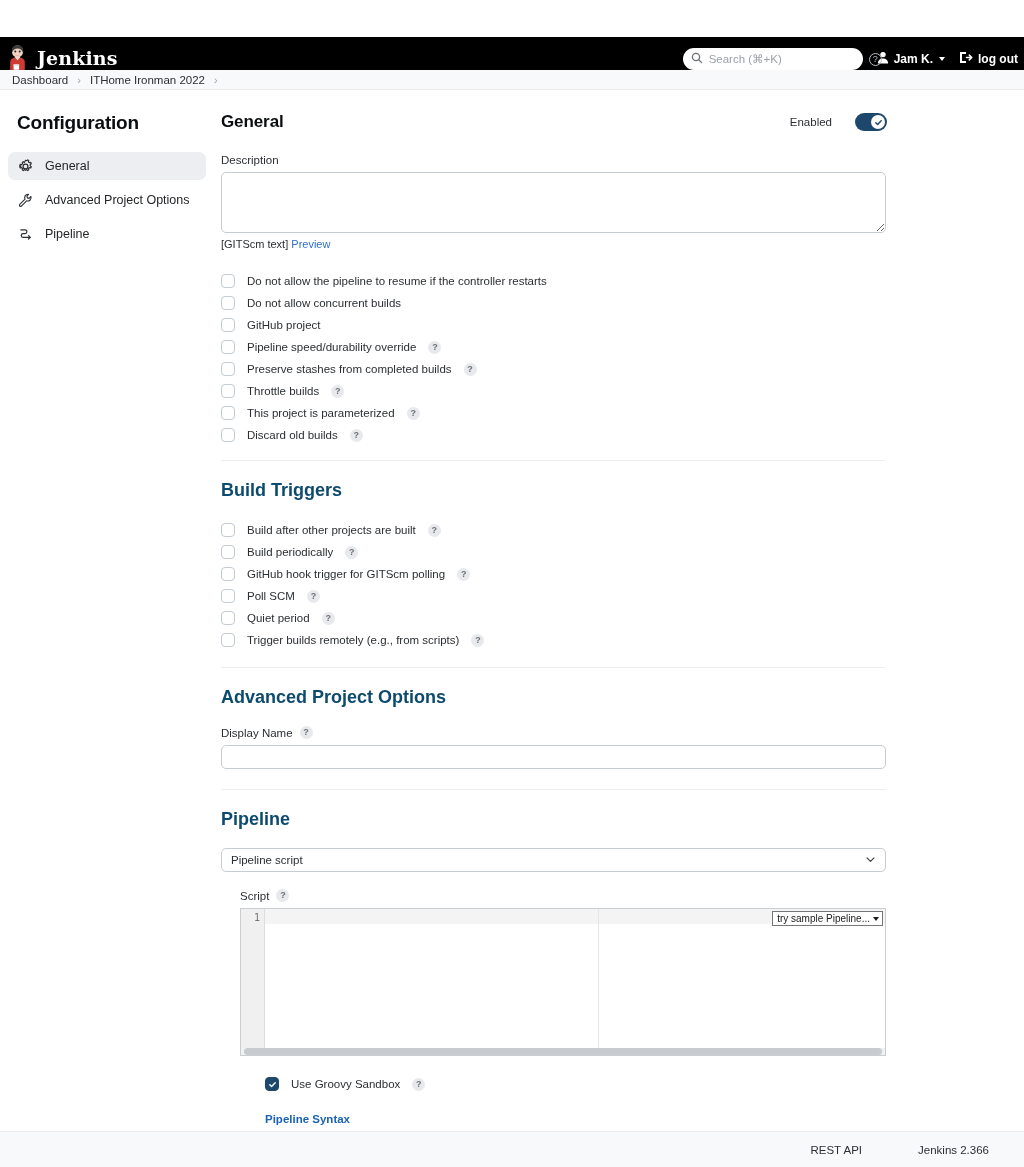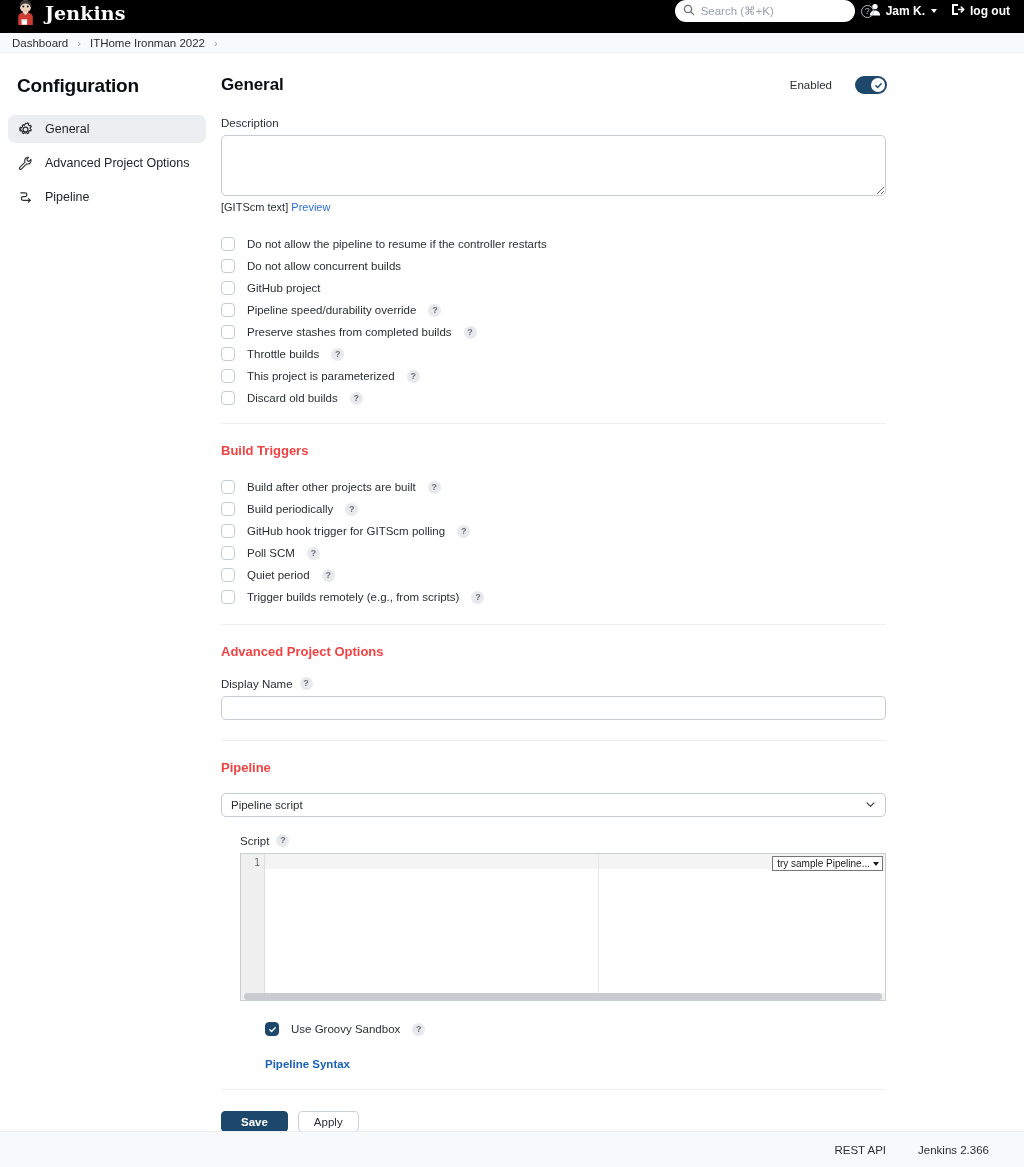--- a/index.html
+++ b/index.html
@@ -12,23 +12,24 @@
     font-size: 13px;
     color: #1f2937;
     overflow: hidden;
   }
 
   
   .topbar {
     height: 33px;
     background: #000;
     display: flex;
-    align-items: flex-start;
-    padding: 0 14px;
+    align-items: flex-end;
+    padding: 0 6px;
     position: relative;
+    margin-top: 37px;
   }
   .brand { display: flex; align-items: center; gap: 8px; }
   .brand-logo { width: 23px; height: 25px; position: relative; display: block; }
   .brand-name {
     color: #fff;
     font-family: "DejaVu Serif", serif;
     font-weight: bold;
     font-size: 19px;
     letter-spacing: .1px;
   }
@@ -234,23 +235,23 @@
     cursor: pointer;
   }
 
   .divider {
     border: 0;
     border-top: 1px solid #eceef0;
     margin: 14px 0 0 0;
     width: 665px;
   }
   .sub-title {
-    font-size: 13px;
-    font-weight: bold;
-    color: #ef4444;
+    font-size: 18px;
+    font-weight: bold;
+    color: #0c4a6e;
     margin: 19px 0 18px 0;
   }
   input.text-field {
     width: 665px;
     height: 24px;
     border: 1px solid #c5ccd3;
     border-radius: 5px;
     outline: none;
     padding: 0 8px;
     font-size: 12px;
@@ -395,21 +396,21 @@
   .footer {
     position: absolute;
     left: 0; right: 0;
     bottom: 0;
     height: 36px;
     background: #f8f9fa;
     border-top: 1px solid #e9ebed;
     display: flex;
     align-items: center;
     justify-content: flex-end;
-    gap: 32px;
+    gap: 56px;
     padding-right: 35px;
     font-size: 11.5px;
     color: #2b2f33;
   }
   .footer span { cursor: pointer; }
 </style>
 </head>
 <body>
 
 <div class="topbar">

